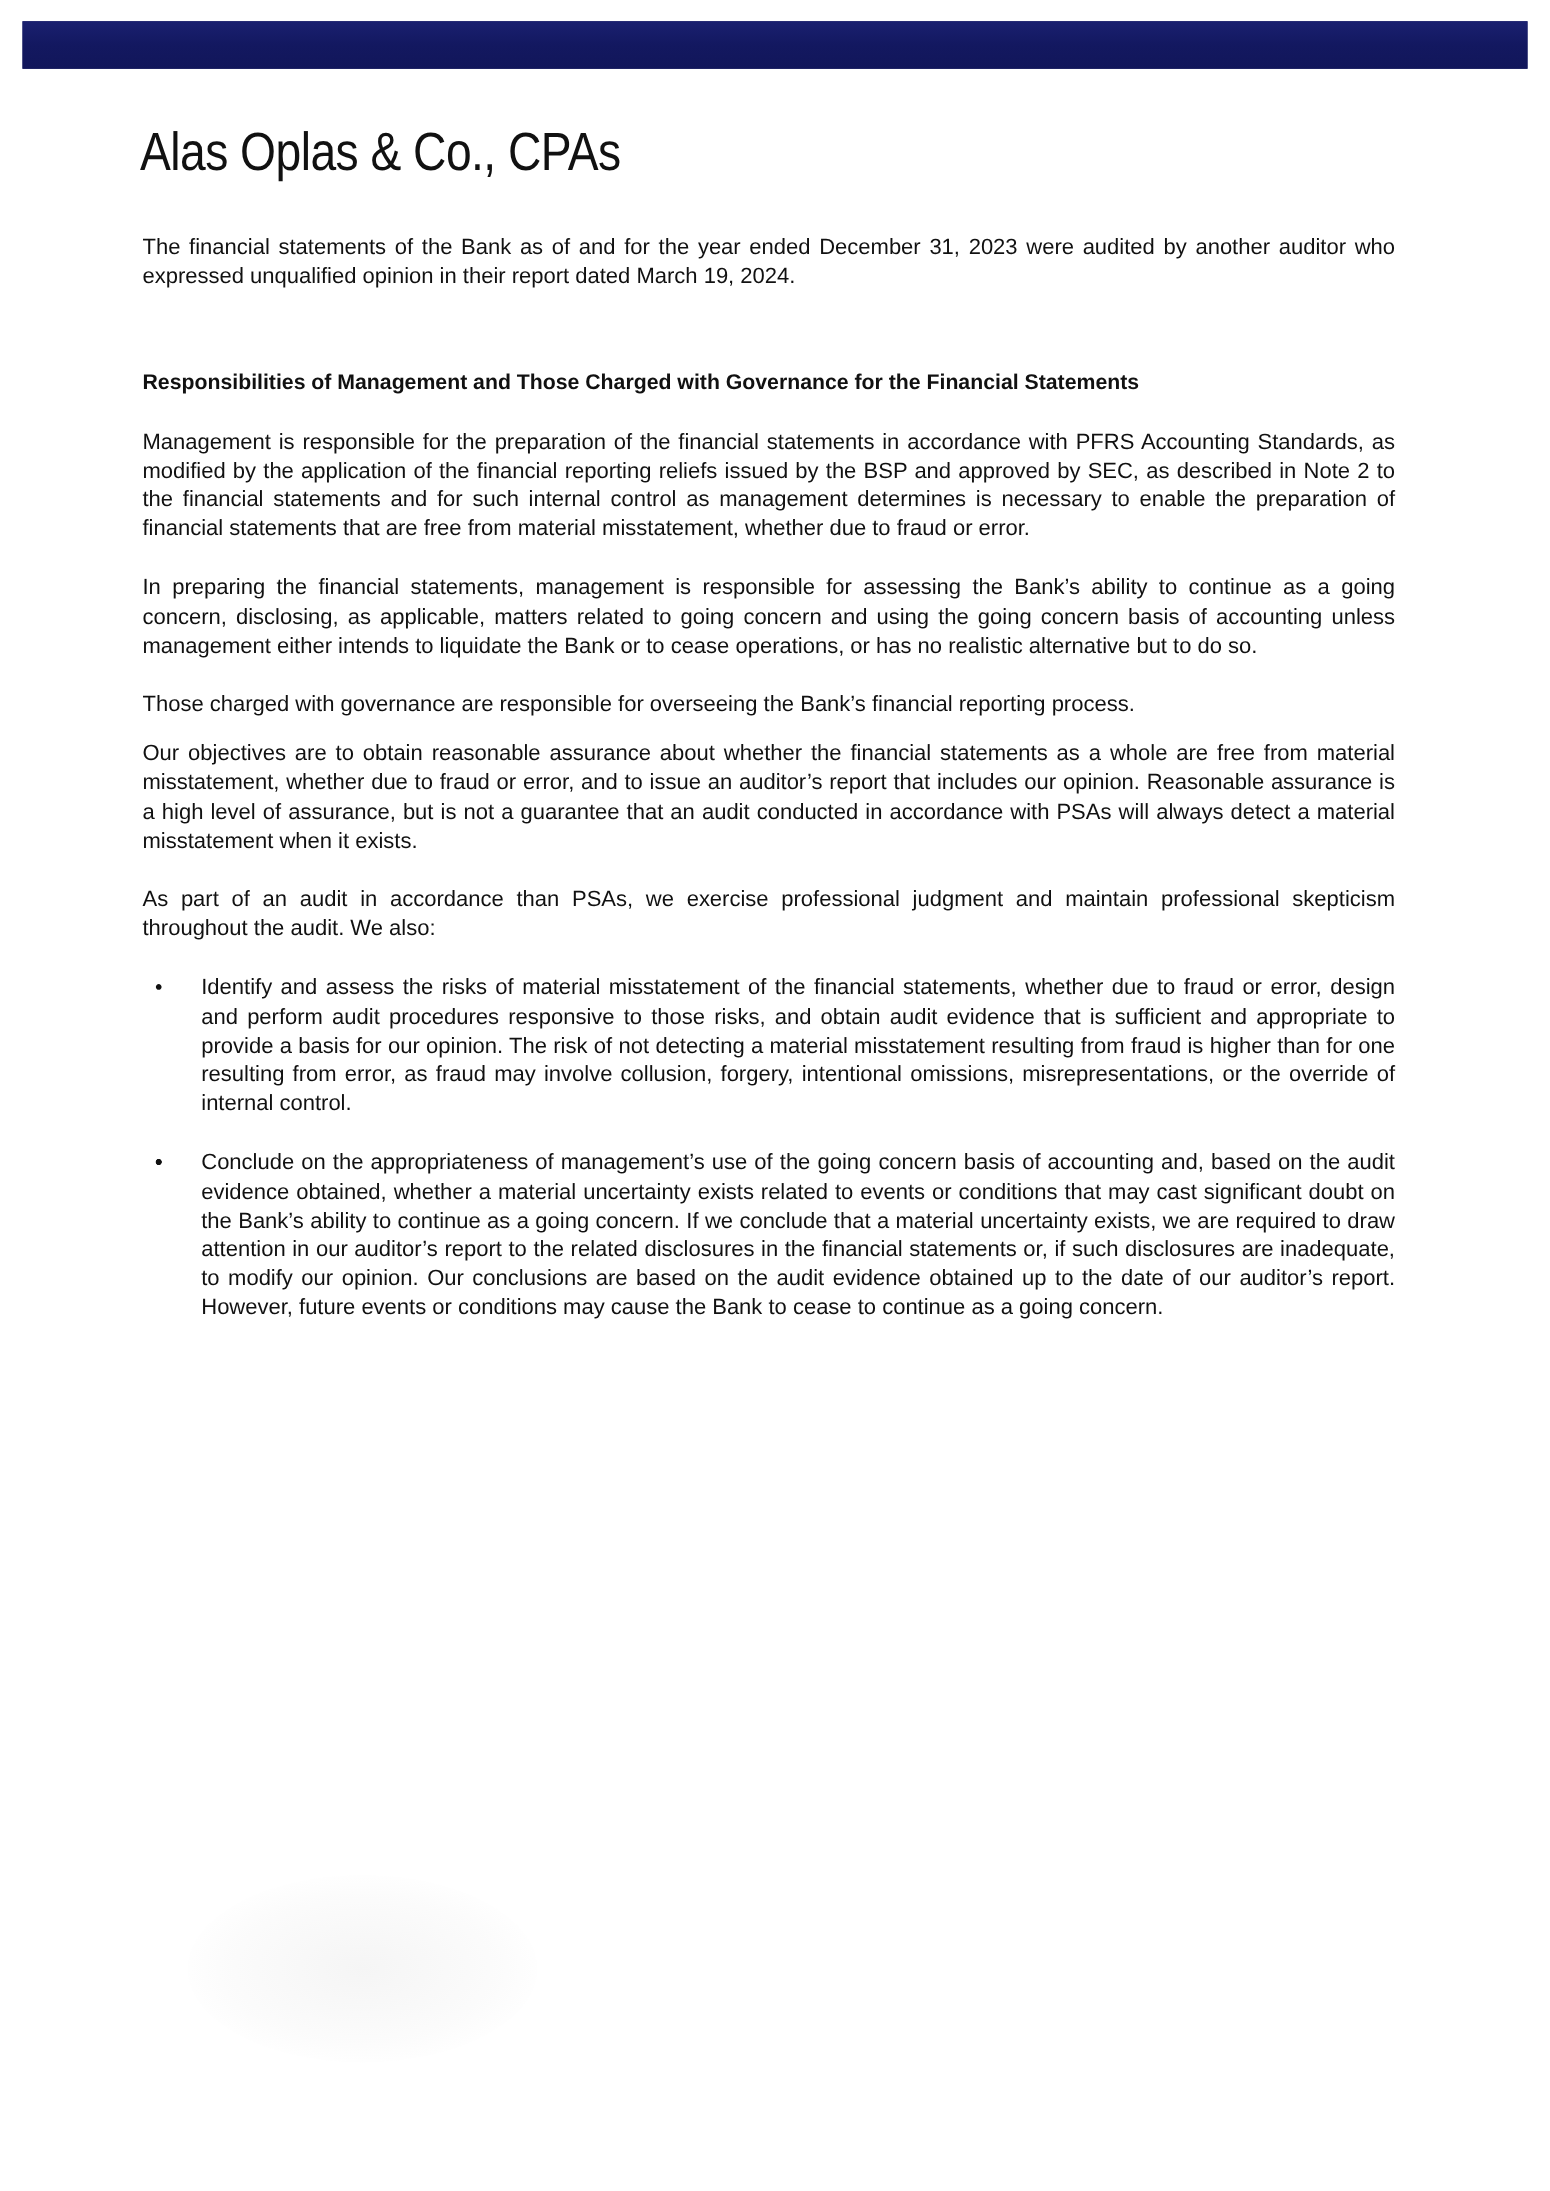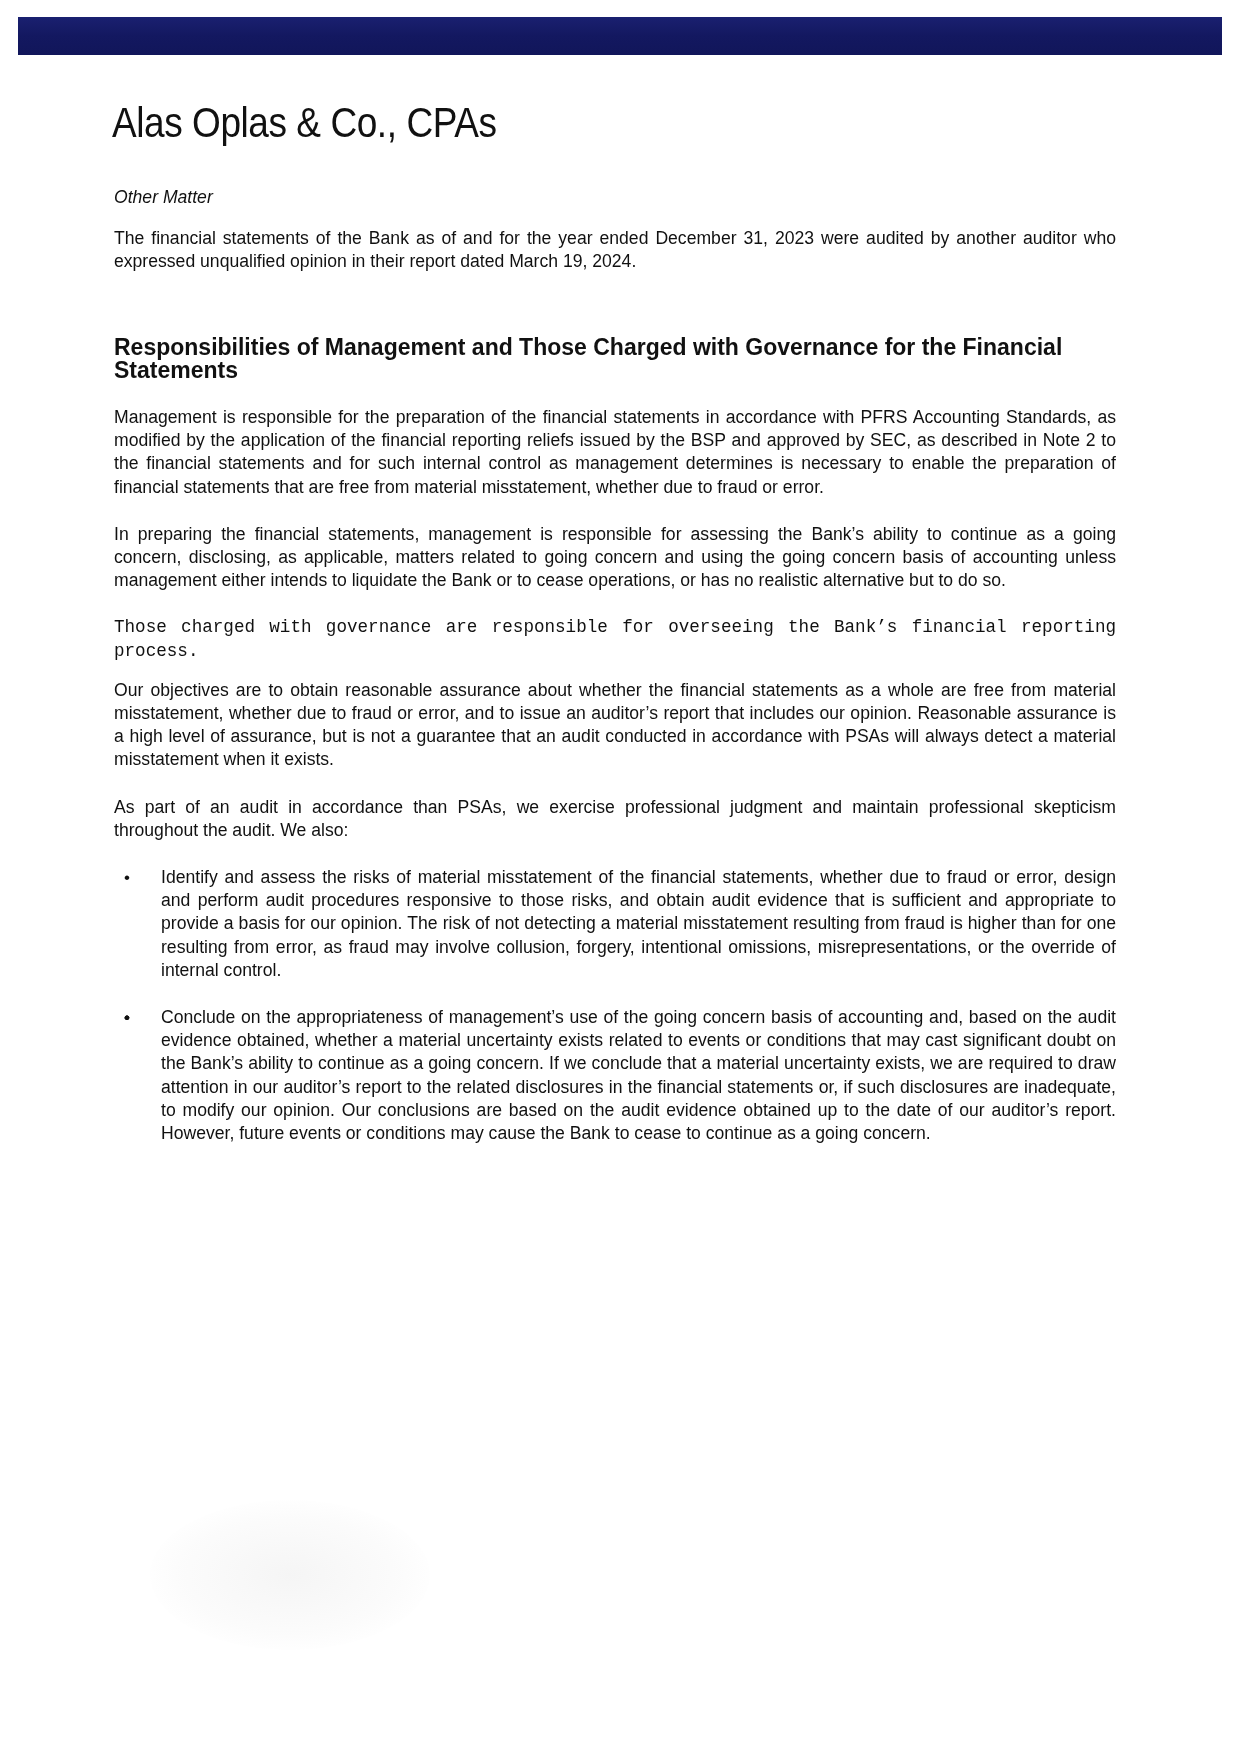--- a/index.html
+++ b/index.html
@@ -18,23 +18,23 @@
     font-family: "Liberation Sans Narrow", "Liberation Sans", sans-serif;
     font-size: 43px; font-weight: normal; letter-spacing: -0.5px;
     transform: scaleX(0.86); transform-origin: left top;
     color: #111;
   }
   .content {
     position: absolute; left: 114px; top: 186px; width: 1002px;
     font-size: 17.6px; line-height: 23.2px;
   }
   .subhead-italic { font-style: italic; margin: 0 0 18px 0; }
-  .heading { font-weight: bold; margin: 0 0 24px 0; font-size: 23px; }
+  .heading { font-weight: bold; margin: 0 0 24px 0; font-size: 17px; }
   p { margin: 0 0 24px 0; text-align: justify; }
-  .p-tight { margin-bottom: 16px; font-family: Liberation Mono, monospace; }
+  .p-tight { margin-bottom: 16px; }
   .spacer-om { height: 26px; }
   ul.bullets { list-style: none; margin: 0; padding: 0; }
   ul.bullets li {
     position: relative; padding-left: 47px; margin-bottom: 24px; text-align: justify;
   }
   ul.bullets li .bullet {
     position: absolute; left: 10px; top: 0; font-size: 17px;
   }
   .seal {
     position: absolute; left: 150px; top: 1500px; width: 280px; height: 150px;
@@ -43,21 +43,20 @@
   }
 </style>
 </head>
 <body>
 
 <div class="banner"></div>
 
 <div class="firm-name">Alas Oplas &amp; Co., CPAs</div>
 
 <div class="content">
-  <div class="subhead-italic">Other Matter</div>
   <p style="margin-bottom:12px">The financial statements of the Bank as of and for the year ended December 31, 2023 were audited by another auditor who expressed unqualified opinion in their report dated March 19, 2024.</p>
   <div class="spacer-om" style="height:50px"></div>
 
   <div class="heading">Responsibilities of Management and Those Charged with Governance for the Financial Statements</div>
   <p>Management is responsible for the preparation of the financial statements in accordance with PFRS Accounting Standards, as modified by the application of the financial reporting reliefs issued by the BSP and approved by SEC, as described in Note 2 to the financial statements and for such internal control as management determines is necessary to enable the preparation of financial statements that are free from material misstatement, whether due to fraud or error.</p>
   <p>In preparing the financial statements, management is responsible for assessing the Bank’s ability to continue as a going concern, disclosing, as applicable, matters related to going concern and using the going concern basis of accounting unless management either intends to liquidate the Bank or to cease operations, or has no realistic alternative but to do so.</p>
   <p class="p-tight">Those charged with governance are responsible for overseeing the Bank’s financial reporting process.</p>
 
   <p>Our objectives are to obtain reasonable assurance about whether the financial statements as a whole are free from material misstatement, whether due to fraud or error, and to issue an auditor’s report that includes our opinion. Reasonable assurance is a high level of assurance, but is not a guarantee that an audit conducted in accordance with PSAs will always detect a material misstatement when it exists.</p>
   <p>As part of an audit in accordance than PSAs, we exercise professional judgment and maintain professional skepticism throughout the audit. We also:</p>

